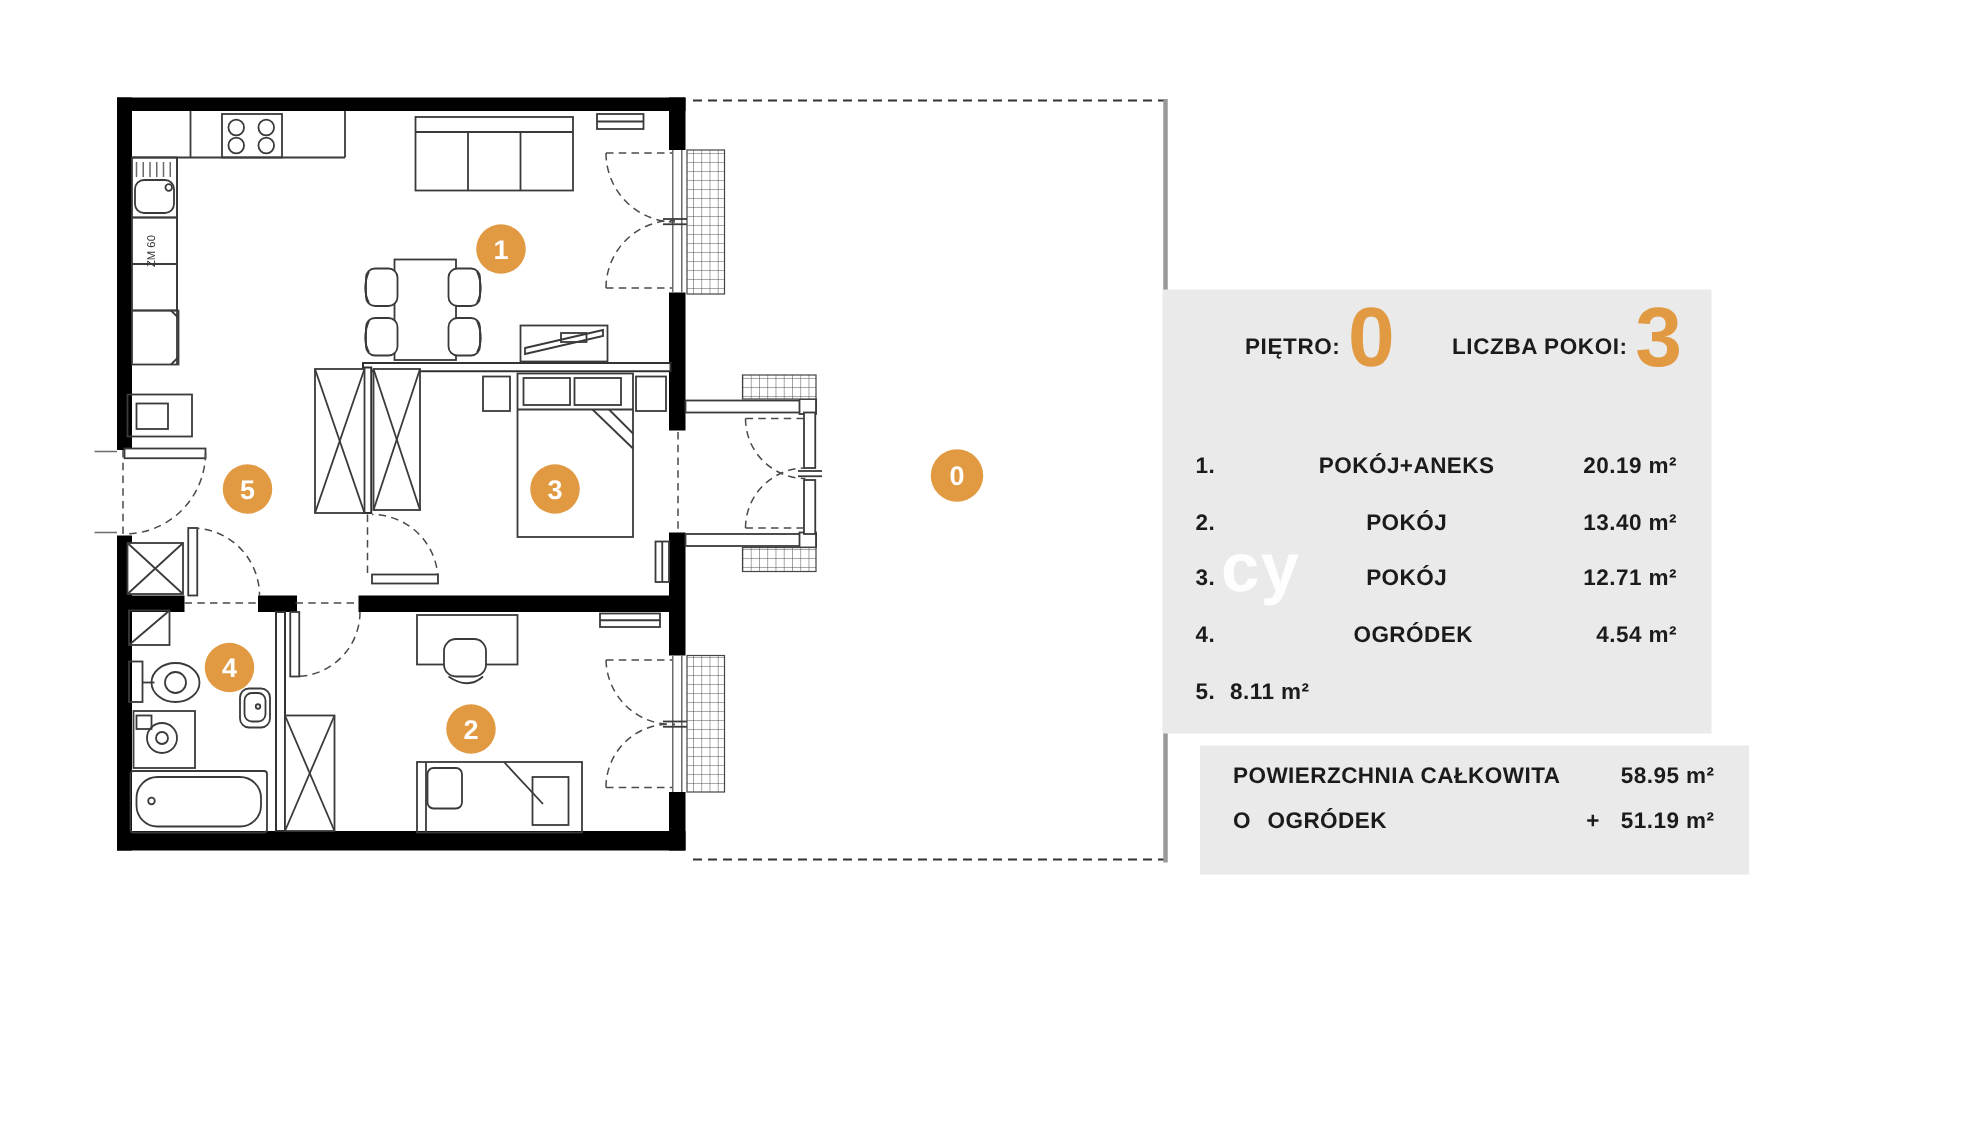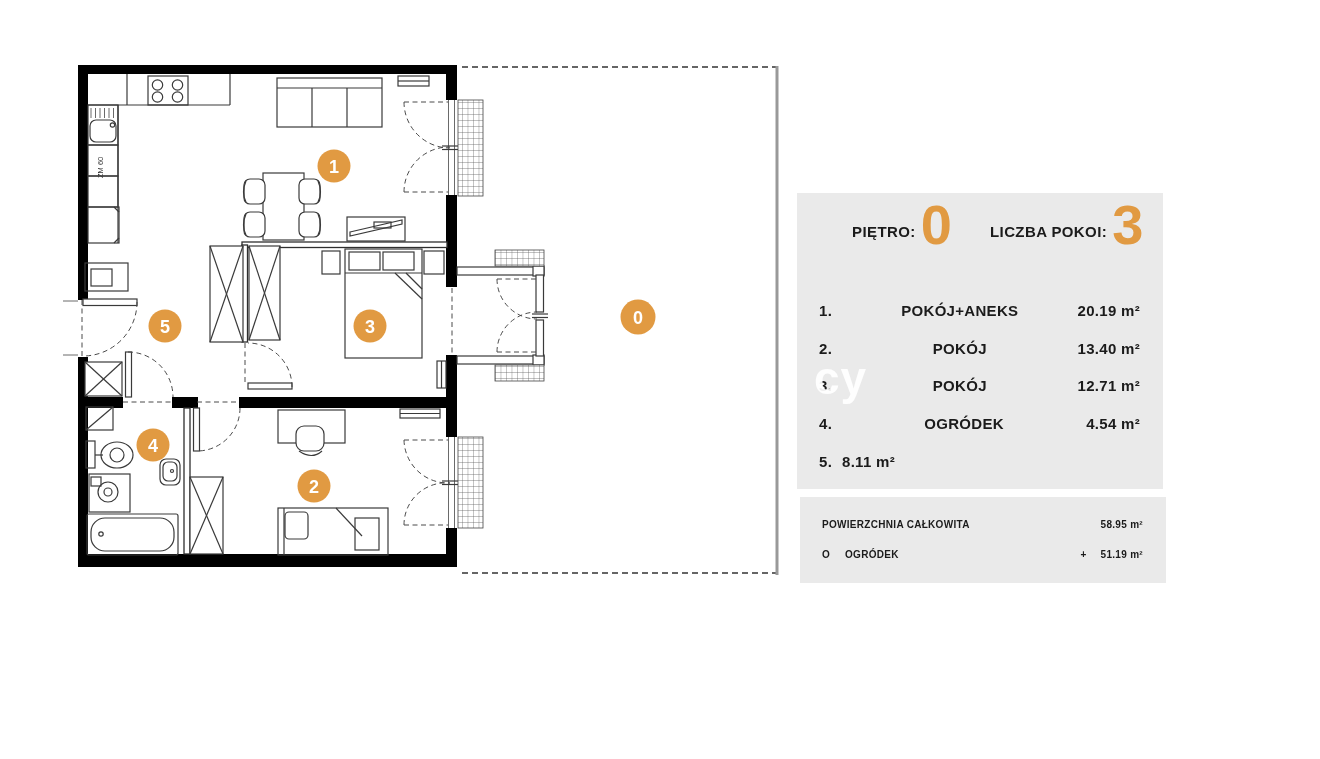--- a/index.html
+++ b/index.html
@@ -12,31 +12,31 @@
   svg .fw{fill:#fff;stroke:#3a3a3a;stroke-width:1.2;}
   svg .thin{fill:none;stroke:#6a6a6a;stroke-width:1;}
   svg .dash{fill:none;stroke:#4a4a4a;stroke-width:1;stroke-dasharray:5 3.5;}
   svg .gdash{fill:none;stroke:#333;stroke-width:1.4;stroke-dasharray:6 4;}
   svg .gline{stroke:#999;stroke-width:3;}
   svg .badge{fill:#E19A42;}
   svg .badge-num{fill:#fff;font-weight:bold;font-size:18px;text-anchor:middle;}
   svg .zm{fill:#333;font-size:7.5px;}
   
   .panel{position:absolute;background:#EAEAEA;color:#1b1b1b;}
-  .panel1{left:797px;top:193px;width:366px;height:296px;}
+  .panel1{left:775px;top:193px;width:366px;height:296px;}
   .panel2{left:800px;top:497px;width:366px;height:86px;}
   .hgroup{position:absolute;display:flex;align-items:center;top:6px;height:52px;}
   .hgroup .hlabel{font-size:15px;font-weight:bold;letter-spacing:.4px;margin-top:12px;}
   .hgroup .hnum{font-size:56px;font-weight:bold;color:#E19A42;line-height:48px;margin-left:5px;}
   .g1{left:55px;} .g2{left:193px;}
   .rows{position:absolute;top:99px;left:22px;right:23px;}
   .lrow{height:37.6px;display:flex;align-items:center;font-size:15px;font-weight:bold;letter-spacing:.3px;}
   .lrow .n{width:23px;} .lrow .nm{flex:1;text-align:center;} .lrow .ar{white-space:nowrap;text-align:right;}
   .panel2 .inner{position:absolute;top:12px;left:22px;right:23px;}
-  .trow{height:30px;display:flex;align-items:center;font-size:10px;font-weight:bold;letter-spacing:.3px;}
+  .trow{height:30px;display:flex;font-size:15px;font-weight:bold;letter-spacing:.3px;}
   .trow .n{width:23px;} .trow .nm{flex:1;} .trow .plus{margin-right:14px;} .trow .ar{white-space:nowrap;}
   .watermark{position:absolute;left:770px;top:351px;font-size:46px;font-weight:bold;
     color:rgba(255,255,255,.92);letter-spacing:1px;z-index:5;margin-left:44px;}
 </style>
 </head>
 <body>
 
 <div class="stage">
 
 <svg class="plan" width="1320" height="759" viewBox="0 0 1320 759">

